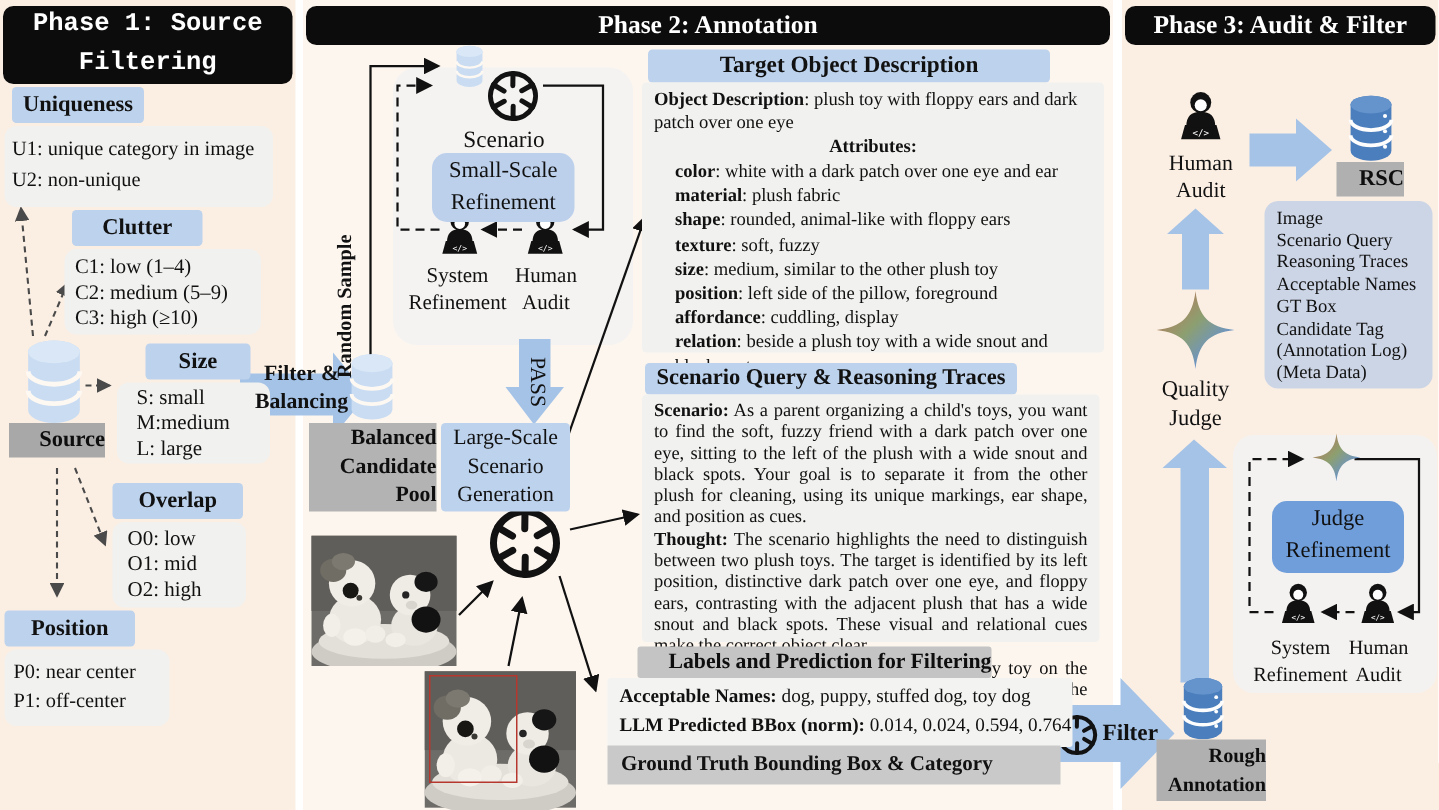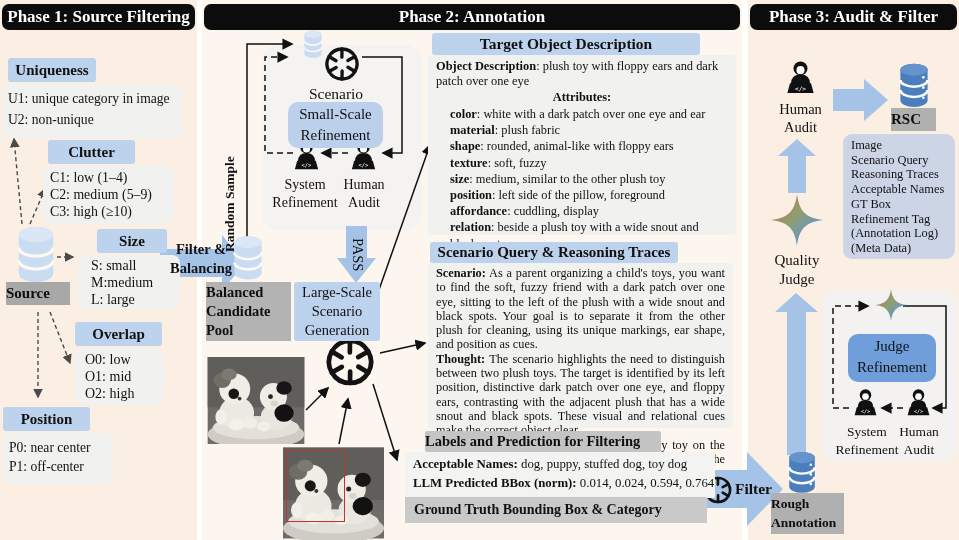--- a/index.html
+++ b/index.html
@@ -5,21 +5,21 @@
   html,body{margin:0;padding:0;background:#ffffff;}
   #stage{position:relative;width:959px;height:540px;overflow:hidden;background:#ffffff;
          font-family:"Liberation Serif","DejaVu Serif",serif;color:#111;}
   .abs{position:absolute;}
   .panel{position:absolute;top:0;height:540px;}
   .phead{position:absolute;background:#0c0c0c;color:#fff;border-radius:7px;
          font-weight:bold;font-size:17px;text-align:center;line-height:26px;}
   .chip{position:absolute;background:#bdd2ec;border-radius:3px;font-weight:bold;
         text-align:center;font-size:15px;line-height:24px;}
   .gbox{position:absolute;background:#f1f1ef;border-radius:8px;}
-  .graylab{position:absolute;background:#b3b3b3;font-weight:bold;text-align:left;color:#0e0e0e;}
+  .graylab{position:absolute;background:#b3b3b3;font-weight:bold;text-align:right;color:#0e0e0e;}
   .cat-item{white-space:nowrap;}
   .tline{margin:0;}
   .tline b{font-weight:bold;}
   .rot-down{writing-mode:vertical-rl;}
   .rot-up{writing-mode:vertical-rl;transform:rotate(180deg);}
   .bluebox{position:absolute;background:#bcd0ec;border-radius:10px;text-align:center;}
   .ctext{position:absolute;text-align:center;}
   svg{display:block;}
 </style>
 </head>
@@ -180,21 +180,21 @@
 
     <use href="#sym-sparkle" x="771" y="194" width="52" height="52"></use>
     <use href="#sym-sparkle" x="875" y="288" width="32" height="34"></use>
 
     <use href="#sym-dogs" x="207" y="357" width="98" height="87"></use>
     <use href="#sym-dogs" x="283" y="446" width="101" height="94"></use>
   </svg>
 
   <div class="abs" style="left:286px;top:450px;width:57px;height:70px;border:1.6px solid #b5372e;"></div>
 
-  <div class="phead" style="left:2px;top:4px;width:193px;">Phase 1: Source Filtering</div>
+  <div class="phead" style="left:2px;top:4px;width:193px;font-family:Liberation Mono, monospace;">Phase 1: Source Filtering</div>
 
   <div class="chip" style="left:8px;top:58px;width:88px;">Uniqueness</div>
   <div class="gbox" style="left:3px;top:84px;width:174px;height:50px;padding:4px 0 0 5px;font-size:13.6px;line-height:21px;">
     <div class="cat-item">U1: unique category in image</div>
     <div class="cat-item">U2: non-unique</div>
   </div>
 
   <div class="chip" style="left:48px;top:140px;width:87px;">Clutter</div>
   <div class="gbox" style="left:43px;top:166px;width:124px;height:54px;padding:3px 0 0 7px;font-size:13.8px;line-height:17px;">
     <div class="cat-item">C1: low (1–4)</div>
@@ -297,21 +297,21 @@
   <div class="graylab" style="left:891px;top:108px;width:45px;height:23px;font-size:15px;line-height:23px;background:#b0b0b0;">
     <span>RSC</span>
   </div>
 
   <div class="abs" style="left:843px;top:134px;width:112px;height:125px;background:#ccd5e6;border-radius:9px;padding:4px 0 0 8px;box-sizing:border-box;font-size:12.4px;line-height:14.7px;">
     <div>Image</div>
     <div>Scenario Query</div>
     <div>Reasoning Traces</div>
     <div>Acceptable Names</div>
     <div>GT Box</div>
-    <div>Refinement Tag</div>
+    <div>Candidate Tag</div>
     <div>(Annotation Log)</div>
     <div>(Meta Data)</div>
   </div>
 
   <div class="ctext" style="left:765px;top:251px;width:64px;font-size:15px;line-height:19px;">Quality Judge</div>
 
   <div class="bluebox" style="left:848px;top:334px;width:88px;height:46px;background:#6f9edb;font-size:15px;line-height:21px;padding-top:2px;">
     <span>Judge Refinement</span>
   </div>
 

